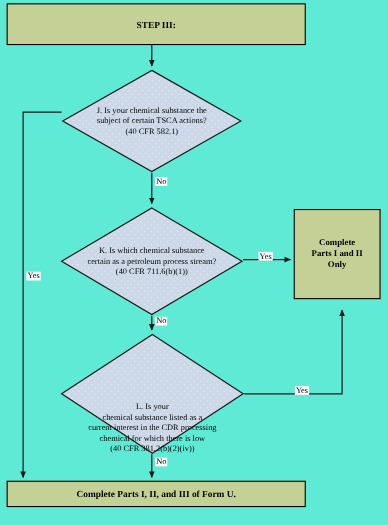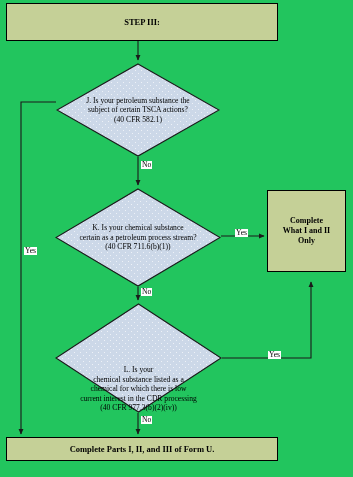--- a/index.html
+++ b/index.html
@@ -8,21 +8,21 @@
     padding: 0;
     background: #ffffff;
   }
   body {
     font-family: "Liberation Serif", "DejaVu Serif", serif;
   }
   #canvas {
     position: relative;
     width: 353px;
     height: 477px;
-    background: #22c55e;
+    background: #5eead4;
     overflow: hidden;
   }
   #wires {
     position: absolute;
     left: 0;
     top: 0;
     width: 353px;
     height: 477px;
     pointer-events: none;
   }
@@ -137,53 +137,53 @@
 
   <div class="proc-box header-box">
     <div>STEP III:</div>
   </div>
 
   <div class="diamond" style="left:56px; top:63px; width:164px; height:94px;">
     <svg width="164" height="94" viewBox="0 0 164 94">
       <polygon points="82,1 163,47 82,93 1,47" fill="url(#dots)" stroke="#1a1a1a" stroke-width="1.1"></polygon>
     </svg>
     <div class="dtext">
-      <div>J. Is your petroleum substance the</div>
+      <div>J. Is your chemical substance the</div>
       <div>subject of certain TSCA actions?</div>
       <div>(40 CFR 582.1)</div>
     </div>
   </div>
 
   <div class="diamond" style="left:55px; top:188px; width:166px; height:99px;">
     <svg width="166" height="99" viewBox="0 0 166 99">
       <polygon points="83,1 165,49.5 83,98 1,49.5" fill="url(#dots)" stroke="#1a1a1a" stroke-width="1.1"></polygon>
     </svg>
     <div class="dtext">
-      <div>K. Is your chemical substance</div>
+      <div>K. Is which chemical substance</div>
       <div>certain as a petroleum process stream?</div>
       <div>(40 CFR 711.6(b)(1))</div>
     </div>
   </div>
 
   <div class="diamond" style="left:55px; top:303px; width:167px; height:110px;align-items:flex-end;">
     <svg width="167" height="110" viewBox="0 0 167 110">
       <polygon points="83.5,1 166,55 83.5,109 1,55" fill="url(#dots)" stroke="#1a1a1a" stroke-width="1.1"></polygon>
     </svg>
     <div class="dtext" style="width:96%;">
       <div>L. Is your</div>
       <div>chemical substance listed as a</div>
+      <div>current interest in the CDR processing</div>
       <div>chemical for which there is low</div>
-      <div>current interest in the CDR processing</div>
-      <div>(40 CFR 977.3(b)(2)(iv))</div>
+      <div>(40 CFR 381.2(b)(2)(iv))</div>
     </div>
   </div>
 
   <div class="proc-box right-box">
     <div>Complete</div>
-    <div>What I and II</div>
+    <div>Parts I and II</div>
     <div>Only</div>
   </div>
 
   <div class="proc-box bottom-box">
     <div>Complete Parts I, II, and III of Form U.</div>
   </div>
 
   <div class="edge-label" style="left:24px; top:247px;">Yes</div>
   <div class="edge-label" style="left:141px; top:161px;">No</div>
   <div class="edge-label" style="left:235px; top:229px;">Yes</div>

